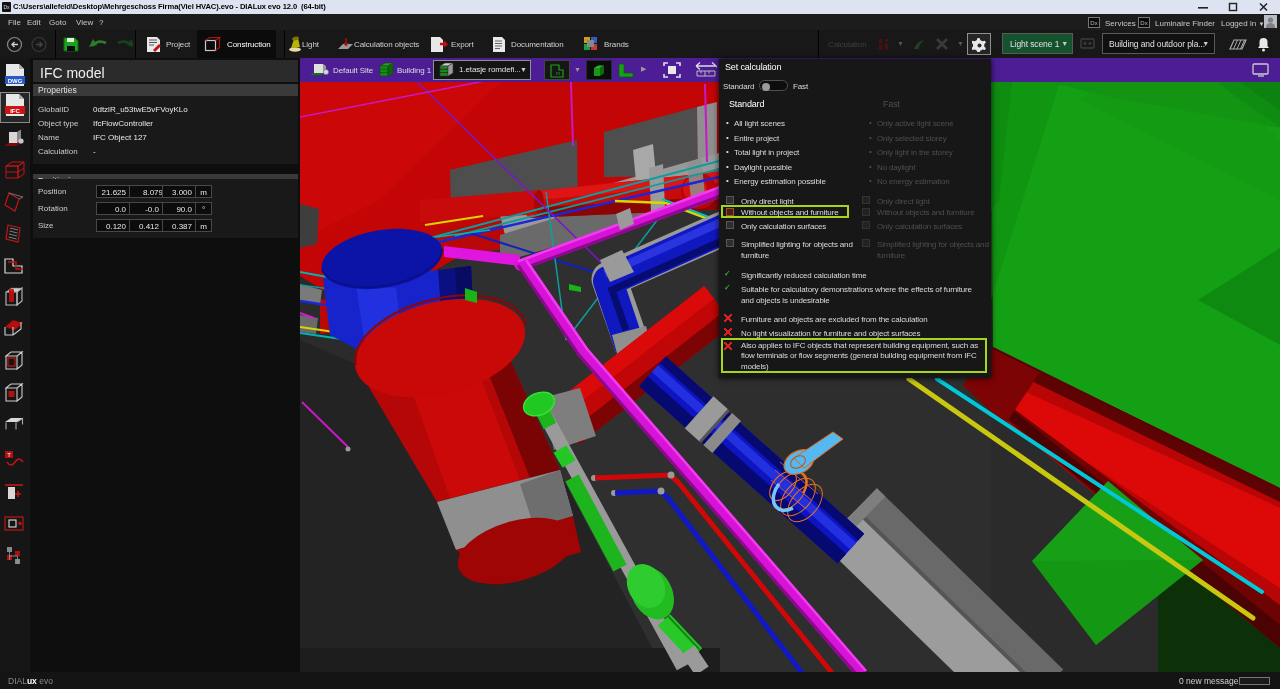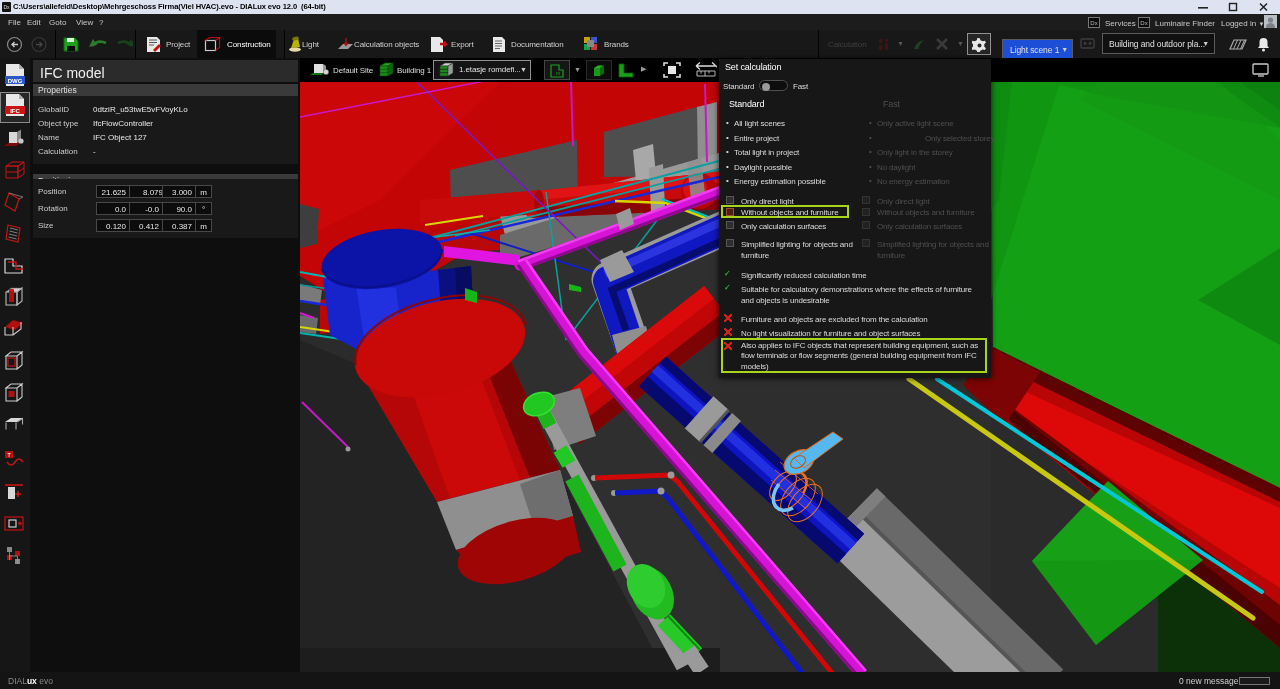--- a/index.html
+++ b/index.html
@@ -14,21 +14,21 @@
 #menubar { position:absolute; left:0; top:14px; width:1280px; height:16px; background:#1c1c1c; color:#c8c8c8; font-size:8px; }
 #menubar span.m { position:absolute; top:4px; }
 .chip { position:absolute; top:1px; height:14px; color:#c8c8c8; font-size:8px; }
 .dlx { display:inline-block; width:12px; height:11px; border:1px solid #777; background:#0a0a0a; color:#bbb; font-size:6px; text-align:center; line-height:10px; vertical-align:-2px; margin-right:4px; }
 
 #toolbar { position:absolute; left:0; top:30px; width:1280px; height:28px; background:#181818; color:#d0d0d0; font-size:8px; letter-spacing:-0.1px; }
 #toolbar .sep { position:absolute; top:0; width:1px; height:28px; background:#020202; }
 #toolbar .lbl { position:absolute; top:10px; }
 #toolbar .activebtn { position:absolute; background:#0b0b0b; top:0; height:28px; }
 
-#vptoolbar { position:absolute; left:300px; top:58px; width:980px; height:24px; background:#000000; color:#ddd; font-size:8px; letter-spacing:-0.1px; }
+#vptoolbar { position:absolute; left:300px; top:58px; width:980px; height:24px; background:#4c1d95; color:#ddd; font-size:8px; letter-spacing:-0.1px; }
 
 #sidebar { position:absolute; left:0; top:58px; width:30px; height:614px; background:#161616; }
 
 #leftpanel { position:absolute; left:30px; top:58px; width:270px; height:614px; background:#0e0e0e; color:#ddd; }
 .lpheader { position:absolute; left:3px; width:265px; background:#2b2b2b; }
 .lpband { position:absolute; left:3px; width:265px; background:#3a3a3a; }
 .lprow { position:absolute; left:3px; width:265px; background:#191919; }
 .lbox { position:absolute; background:#0c0c0c; border:1px solid #484848; height:13px; font-size:8px; color:#e8e8e8; text-align:right; padding:1.5px 3px 0 0; }
 
 #setcalc { position:absolute; left:719px; top:59px; width:272px; height:319px; background:#171717; color:#dcdcdc; font-size:8px; letter-spacing:-0.15px; box-shadow:0 0 6px rgba(0,0,0,.8); }
@@ -154,21 +154,21 @@
       </svg>
   <svg class="abs" style="left:936px; top:8px;" width="12" height="12">
         <path d="M1 1 L11 11 M11 1 L1 11" stroke="#3a3a3a" stroke-width="2.6"></path>
       </svg>
   <span class="lbl" style="left:957px; color:#555; font-size:7px;">▼</span>
   <div class="abs" style="left:967px; top:3px; width:24px; height:22px; border:1px solid #909090; background:#262626;"></div>
   <svg class="abs" style="left:972px; top:7px;" width="15" height="15">
     <path d="M7.5 1 l1 2.2 a4.5 4.5 0 0 1 2 1.1 l2.4 -0.6 l1 1.8 l-1.7 1.7 a4.5 4.5 0 0 1 0 2.3 l1.7 1.7 l-1 1.8 l-2.4 -0.6 a4.5 4.5 0 0 1 -2 1.1 l-1 2.2 l-2 0 l-0.8 -2.3 a4.5 4.5 0 0 1 -1.9 -1 l-2.4 0.5 l-1 -1.7 l1.7 -1.8 a4.5 4.5 0 0 1 0 -2.1 l-1.7 -1.8 l1 -1.7 l2.4 0.5 a4.5 4.5 0 0 1 1.9 -1 l0.8 -2.3 z" fill="#e8e8e8"></path>
     <circle cx="7.5" cy="8.5" r="2" fill="#262626"></circle>
   </svg>
-  <div class="abs" style="left:1002px; top:9px; width:71px; height:21px; border:1px solid #5a5a5a; background:#1d4ed8;">
+  <div class="abs" style="left:1002px; top:3px; width:71px; height:21px; border:1px solid #5a5a5a; background:#14532d;">
     <span style="position:absolute; left:7px; top:5px; font-size:8.5px; color:#e0e0e0;">Light scene 1</span>
     <span style="position:absolute; right:4px; top:6px; font-size:7px; color:#ccc;">▼</span>
   </div>
   <svg class="abs" style="left:1080px; top:8px;" width="15" height="13">
     <rect x="1" y="1" width="13" height="9" rx="1" fill="none" stroke="#3c3c3c" stroke-width="1.4"></rect>
     <circle cx="5" cy="5.5" r="1.4" fill="#3c3c3c"></circle>
         <circle cx="10" cy="5.5" r="1.4" fill="#3c3c3c"></circle>
   </svg>
   <div class="abs" style="left:1102px; top:3px; width:113px; height:21px; border:1px solid #5a5a5a; background:#101010;">
     <span style="position:absolute; left:6px; top:5px; font-size:8.5px; color:#e0e0e0;">Building and outdoor pla...</span>
@@ -574,21 +574,21 @@
   <span class="t" style="left:7px; top:87px;">•</span>
       <span class="t" style="left:15px; top:88px;">Total light in project</span>
   <span class="t" style="left:7px; top:101.5px;">•</span>
       <span class="t" style="left:15px; top:102.5px;">Daylight possible</span>
   <span class="t" style="left:7px; top:116px;">•</span>
       <span class="t" style="left:15px; top:117px;">Energy estimation possible</span>
 
   <span class="t gray" style="left:150px; top:58px;">•</span>
       <span class="t gray" style="left:158px; top:59px;">Only active light scene</span>
   <span class="t gray" style="left:150px; top:72.5px;">•</span>
-      <span class="t gray" style="left:158px; top:73.5px;margin-left:48px;">Only selected storey</span>
+      <span class="t gray" style="left:158px; top:73.5px;">Only selected storey</span>
   <span class="t gray" style="left:150px; top:87px;">•</span>
       <span class="t gray" style="left:158px; top:88px;">Only light in the storey</span>
   <span class="t gray" style="left:150px; top:101.5px;">•</span>
       <span class="t gray" style="left:158px; top:102.5px;">No daylight</span>
   <span class="t gray" style="left:150px; top:116px;">•</span>
       <span class="t gray" style="left:158px; top:117px;">No energy estimation</span>
 
   <span class="t abs" style="left:7px; top:137px; width:8px; height:8px; background:#2e2e2e; border:1px solid #565656;"></span>
   <span class="t" style="left:22px; top:137px;">Only direct light</span>
   <div class="hlbox" style="left:2px; top:146px; width:128px; height:13px;"></div>

